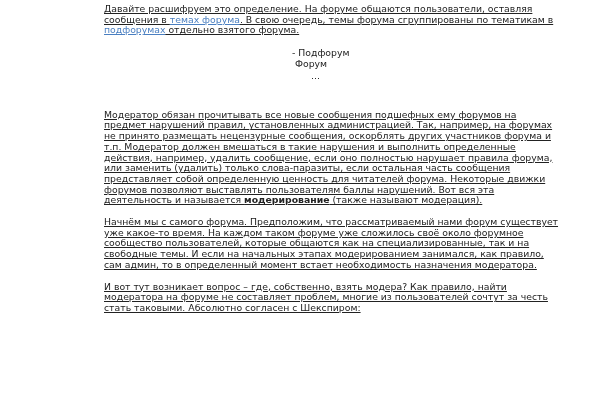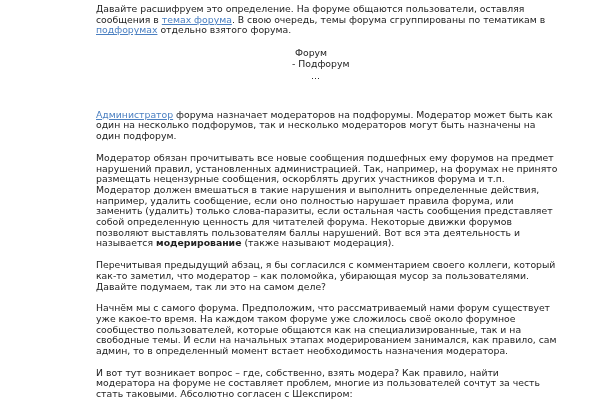--- a/index.html
+++ b/index.html
@@ -10,32 +10,30 @@
   }
   .page{
     position:absolute;left:0;top:0;width:600px;height:400px;
     background:#ffffff;
   }
   .content{
     position:absolute;left:88px;top:4px;width:472px;
     font-size:9.3px;line-height:10.7px;color:#222222;
     text-align:left;
   }
-  .para{margin:0 0 11px 8px;}
+  .para{margin:0 0 11px 16px;text-decoration:underline;}
   .tree{margin:10px 0 29px 204px;white-space:pre;}
   .tree-line{line-height:11.2px;}
   a.doc-link{color:#4a7fc1;text-decoration:underline;cursor:pointer;}
   .run-bold{font-weight:bold;}
 </style>
 </head>
 <body>
 
 <div class="page">
   <div class="content">
       <div class="para"><span class="run-normal">Давайте расшифруем это определение. На форуме общаются пользователи, оставляя сообщения в </span><a class="doc-link run-link" href="#">темах форума</a><span class="run-normal">. В свою очередь, темы форума сгруппированы по тематикам в </span><a class="doc-link run-link" href="#">подфорумах</a><span class="run-normal"> отдельно взятого форума.</span></div>
-      <div class="tree"><div class="tree-line" style="padding-left: 3px;">Форум</div><div class="tree-line" style="padding-left: 0px;">- Подфорум</div><div class="tree-line" style="padding-left: 19px;">...</div></div>
-      <div class="para"><a class="doc-link run-link" href="#">Администратор</a><span class="run-normal"> форума назначает модераторов на подфорумы. Модератор может быть как один на несколько подфорумов, так и несколько модераторов могут быть назначены на один подфорум.</span></div>
+      <div class="tree"><div class="tree-line" style="padding-left: 0px;">- Подфорум</div><div class="tree-line" style="padding-left: 3px;">Форум</div><div class="tree-line" style="padding-left: 19px;">...</div></div>
       <div class="para"><span class="run-normal">Модератор обязан прочитывать все новые сообщения подшефных ему форумов на предмет нарушений правил, установленных администрацией. Так, например, на форумах не принято размещать нецензурные сообщения, оскорблять других участников форума и т.п. Модератор должен вмешаться в такие нарушения и выполнить определенные действия, например, удалить сообщение, если оно полностью нарушает правила форума, или заменить (удалить) только слова-паразиты, если остальная часть сообщения представляет собой определенную ценность для читателей форума. Некоторые движки форумов позволяют выставлять пользователям баллы нарушений. Вот вся эта деятельность и называется </span><span class="run-bold">модерирование</span><span class="run-normal"> (также называют модерация).</span></div>
-      <div class="para"><span class="run-normal">Перечитывая предыдущий абзац, я бы согласился с комментарием своего коллеги, который как-то заметил, что модератор – как поломойка, убирающая мусор за пользователями. Давайте подумаем, так ли это на самом деле?</span></div>
       <div class="para"><span class="run-normal">Начнём мы с самого форума. Предположим, что рассматриваемый нами форум существует уже какое-то время. На каждом таком форуме уже сложилось своё около форумное сообщество пользователей, которые общаются как на специализированные, так и на свободные темы. И если на начальных этапах модерированием занимался, как правило, сам админ, то в определенный момент встает необходимость назначения модератора.</span></div>
       <div class="para"><span class="run-normal">И вот тут возникает вопрос – где, собственно, взять модера? Как правило, найти модератора на форуме не составляет проблем, многие из пользователей сочтут за честь стать таковыми. Абсолютно согласен с Шекспиром: </span></div>
     </div>
 </div>
 
 </body></html>

